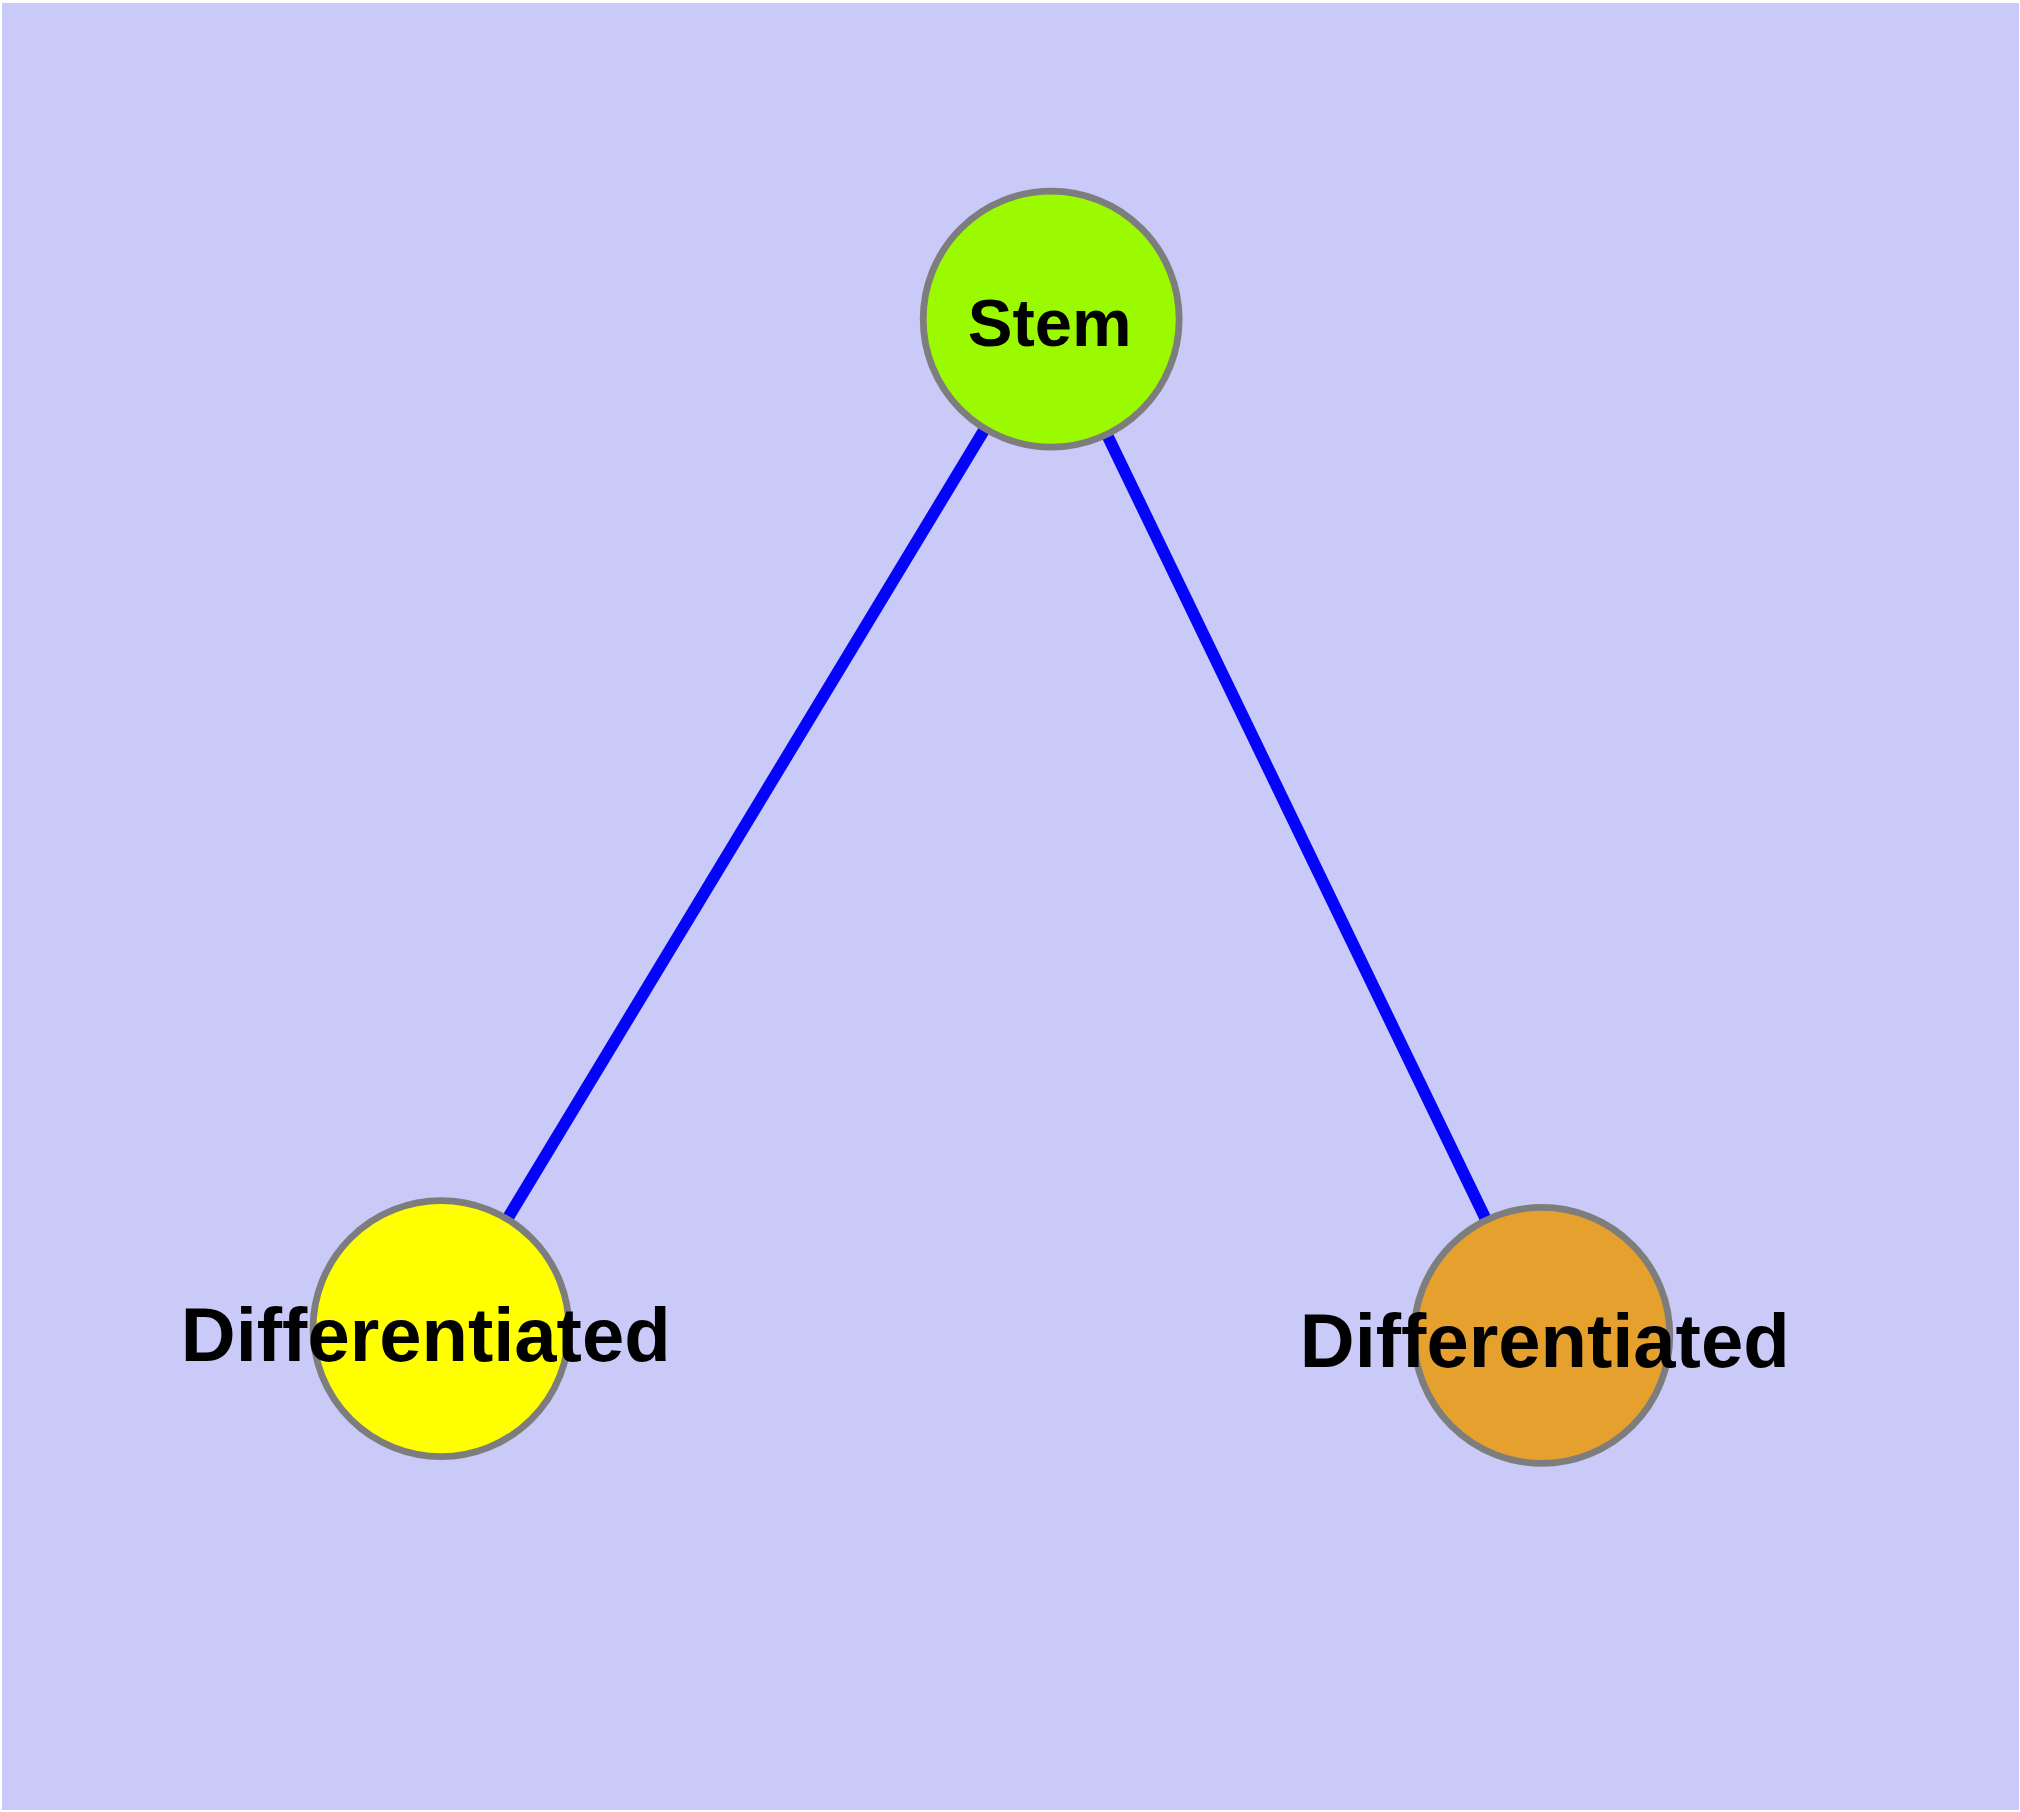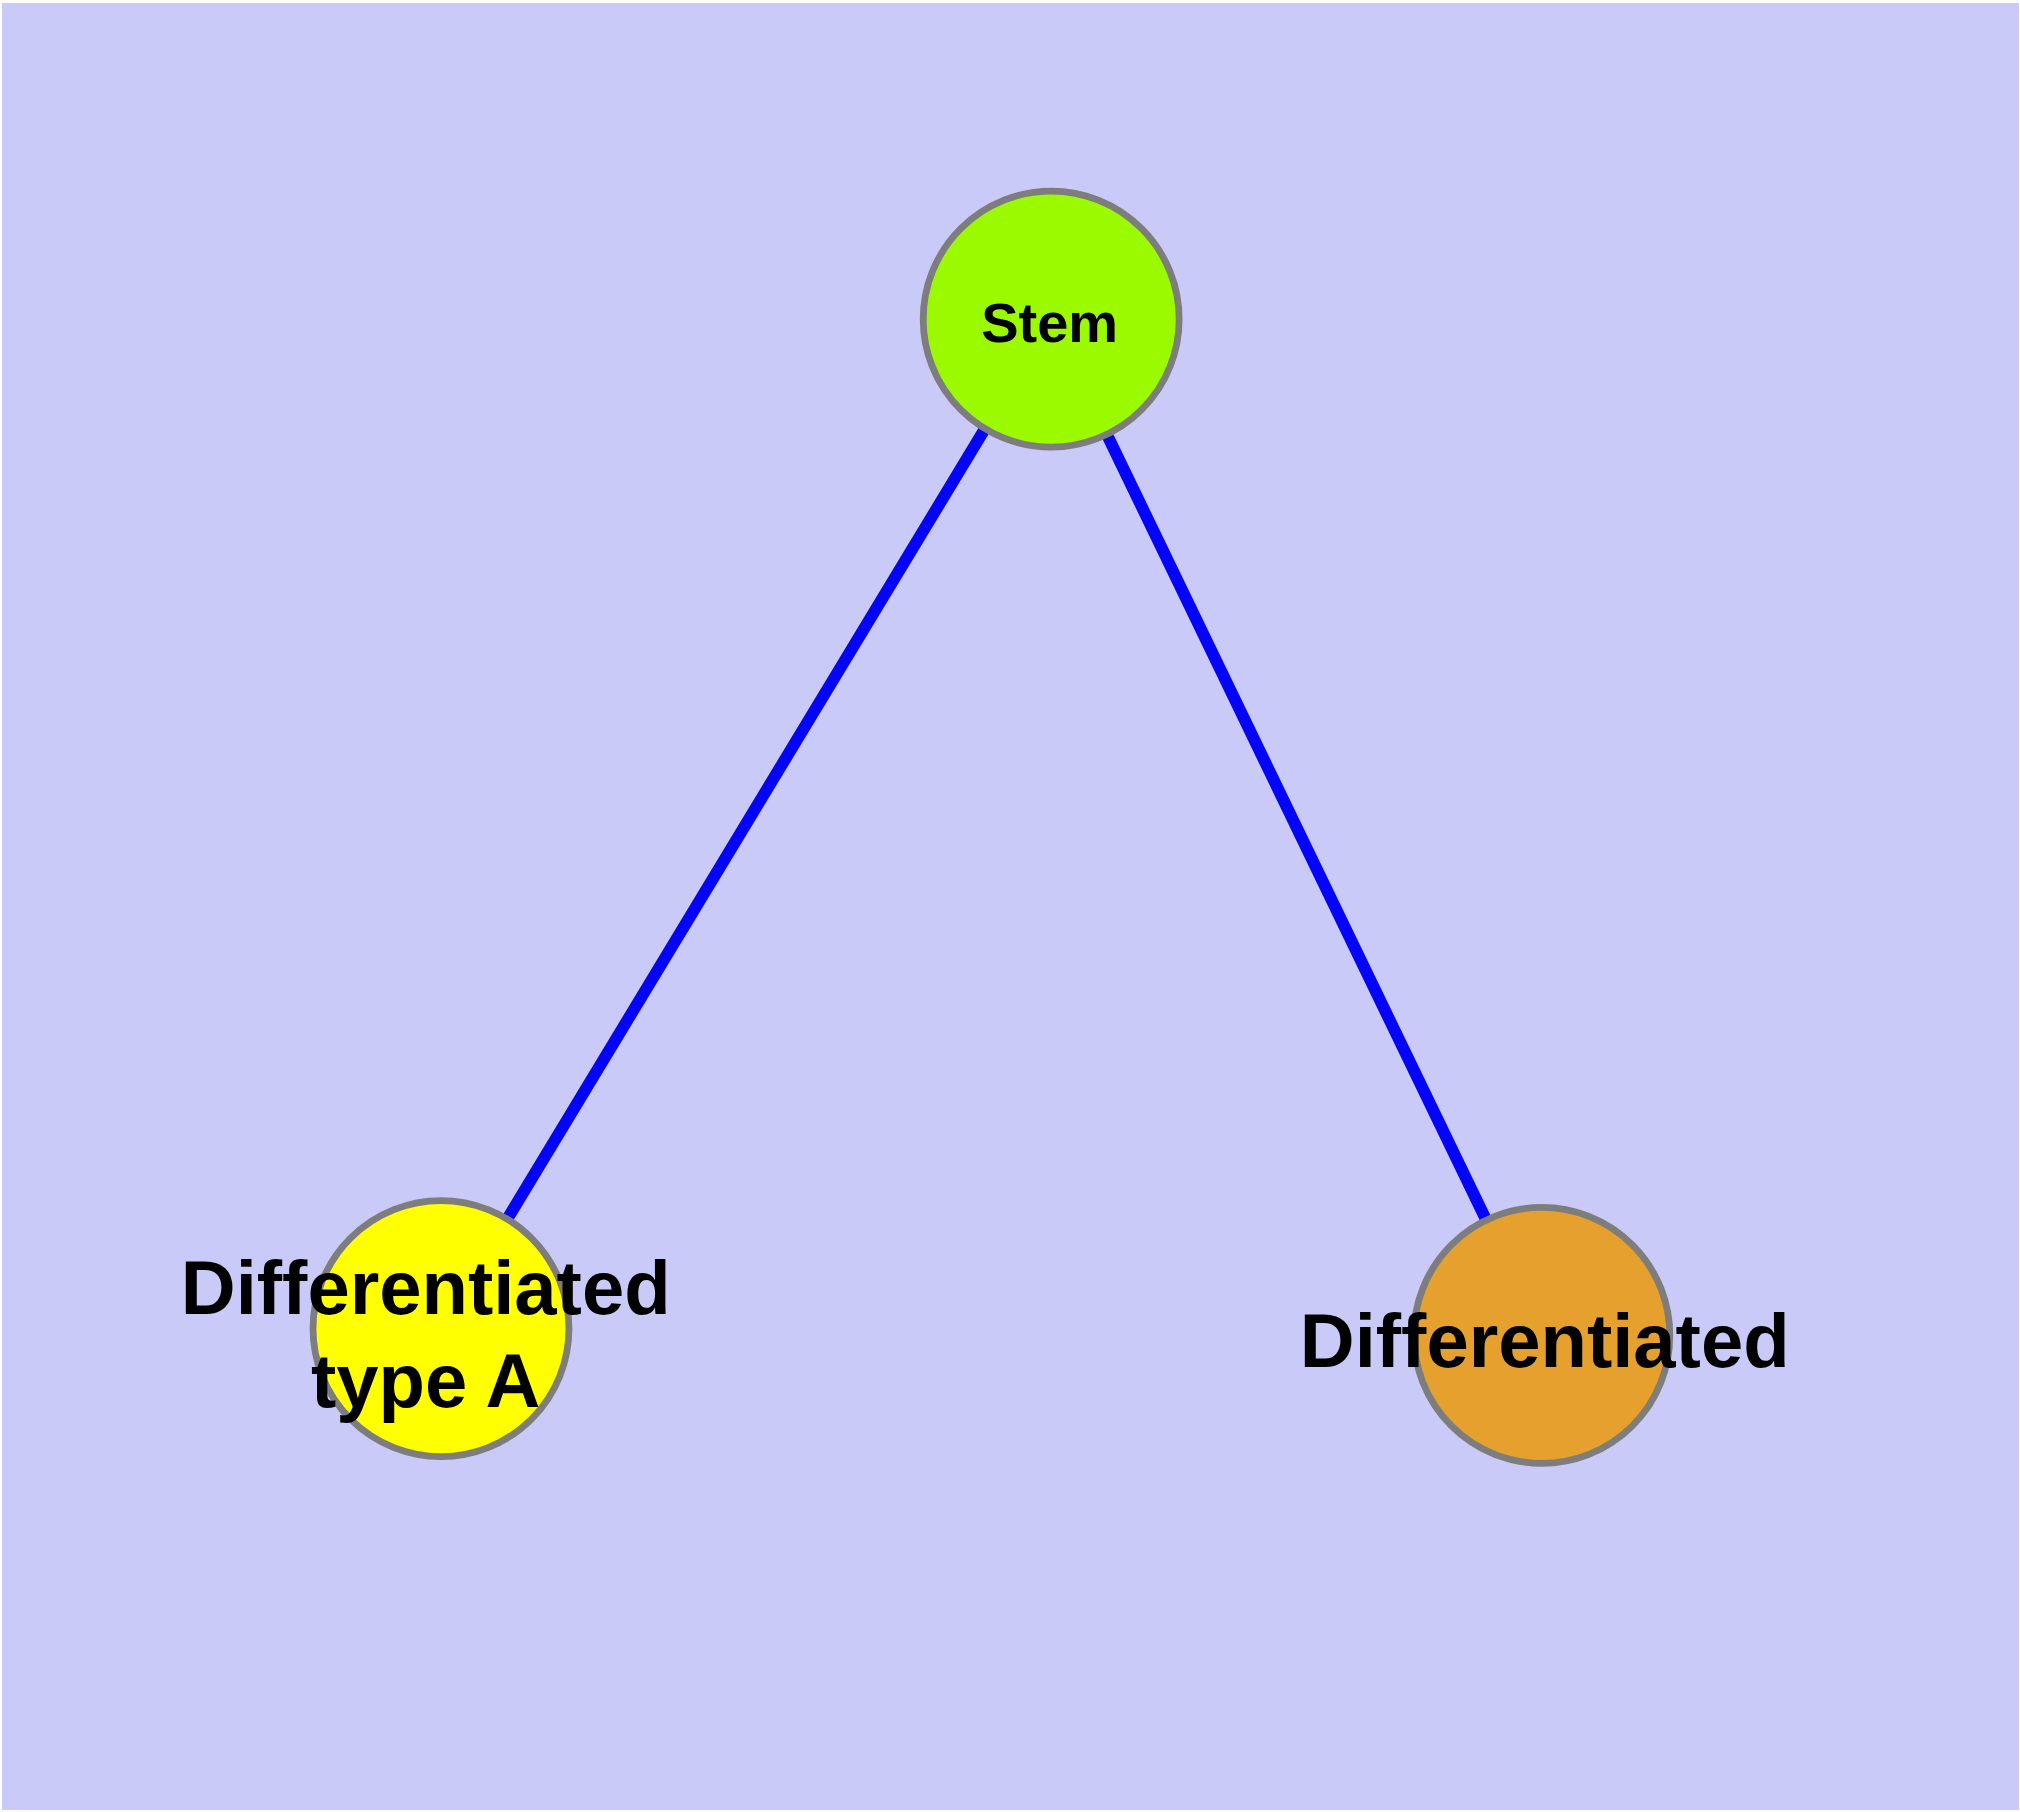--- a/index.html
+++ b/index.html
@@ -45,25 +45,24 @@
         <line x1="1238" y1="373" x2="518" y2="1564" stroke="#0404FA" stroke-width="14"></line>
         <line x1="1238" y1="373" x2="1817" y2="1572" stroke="#0404FA" stroke-width="14"></line>
       </g>
     <g id="node-layer">
         <circle cx="1238" cy="373" r="151" fill="#9BFA00" stroke="#7D7D7D" stroke-width="8"></circle>
         <circle cx="518" cy="1564" r="151" fill="#FFFF00" stroke="#7D7D7D" stroke-width="8"></circle>
         <circle cx="1817" cy="1572" r="151" fill="#E5A02D" stroke="#7D7D7D" stroke-width="8"></circle>
       </g>
   </svg>
   <div id="label-layer">
-      <div class="node-label" style="left: 1048px; top: 319px; font-size: 56px; line-height: 93px; color: rgb(0, 0, 0);">
+      <div class="node-label" style="left: 1048px; top: 319px; font-size: 67px; line-height: 93px; color: rgb(0, 0, 0);">
         <span class="label-line">Stem</span>
       </div>
       <div class="node-label" style="left: 424px; top: 1331px; font-size: 76px; line-height: 93px; color: rgb(0, 0, 0);">
         <span class="label-line">Differentiated</span>
-        <span class="label-line">type A</span>
       </div>
       <div class="node-label" style="left: 1543px; top: 1337px; font-size: 76px; line-height: 93px; color: rgb(0, 0, 0);">
         <span class="label-line">Differentiated</span>
       </div>
     </div>
 </div>
 
 
 </body></html>

